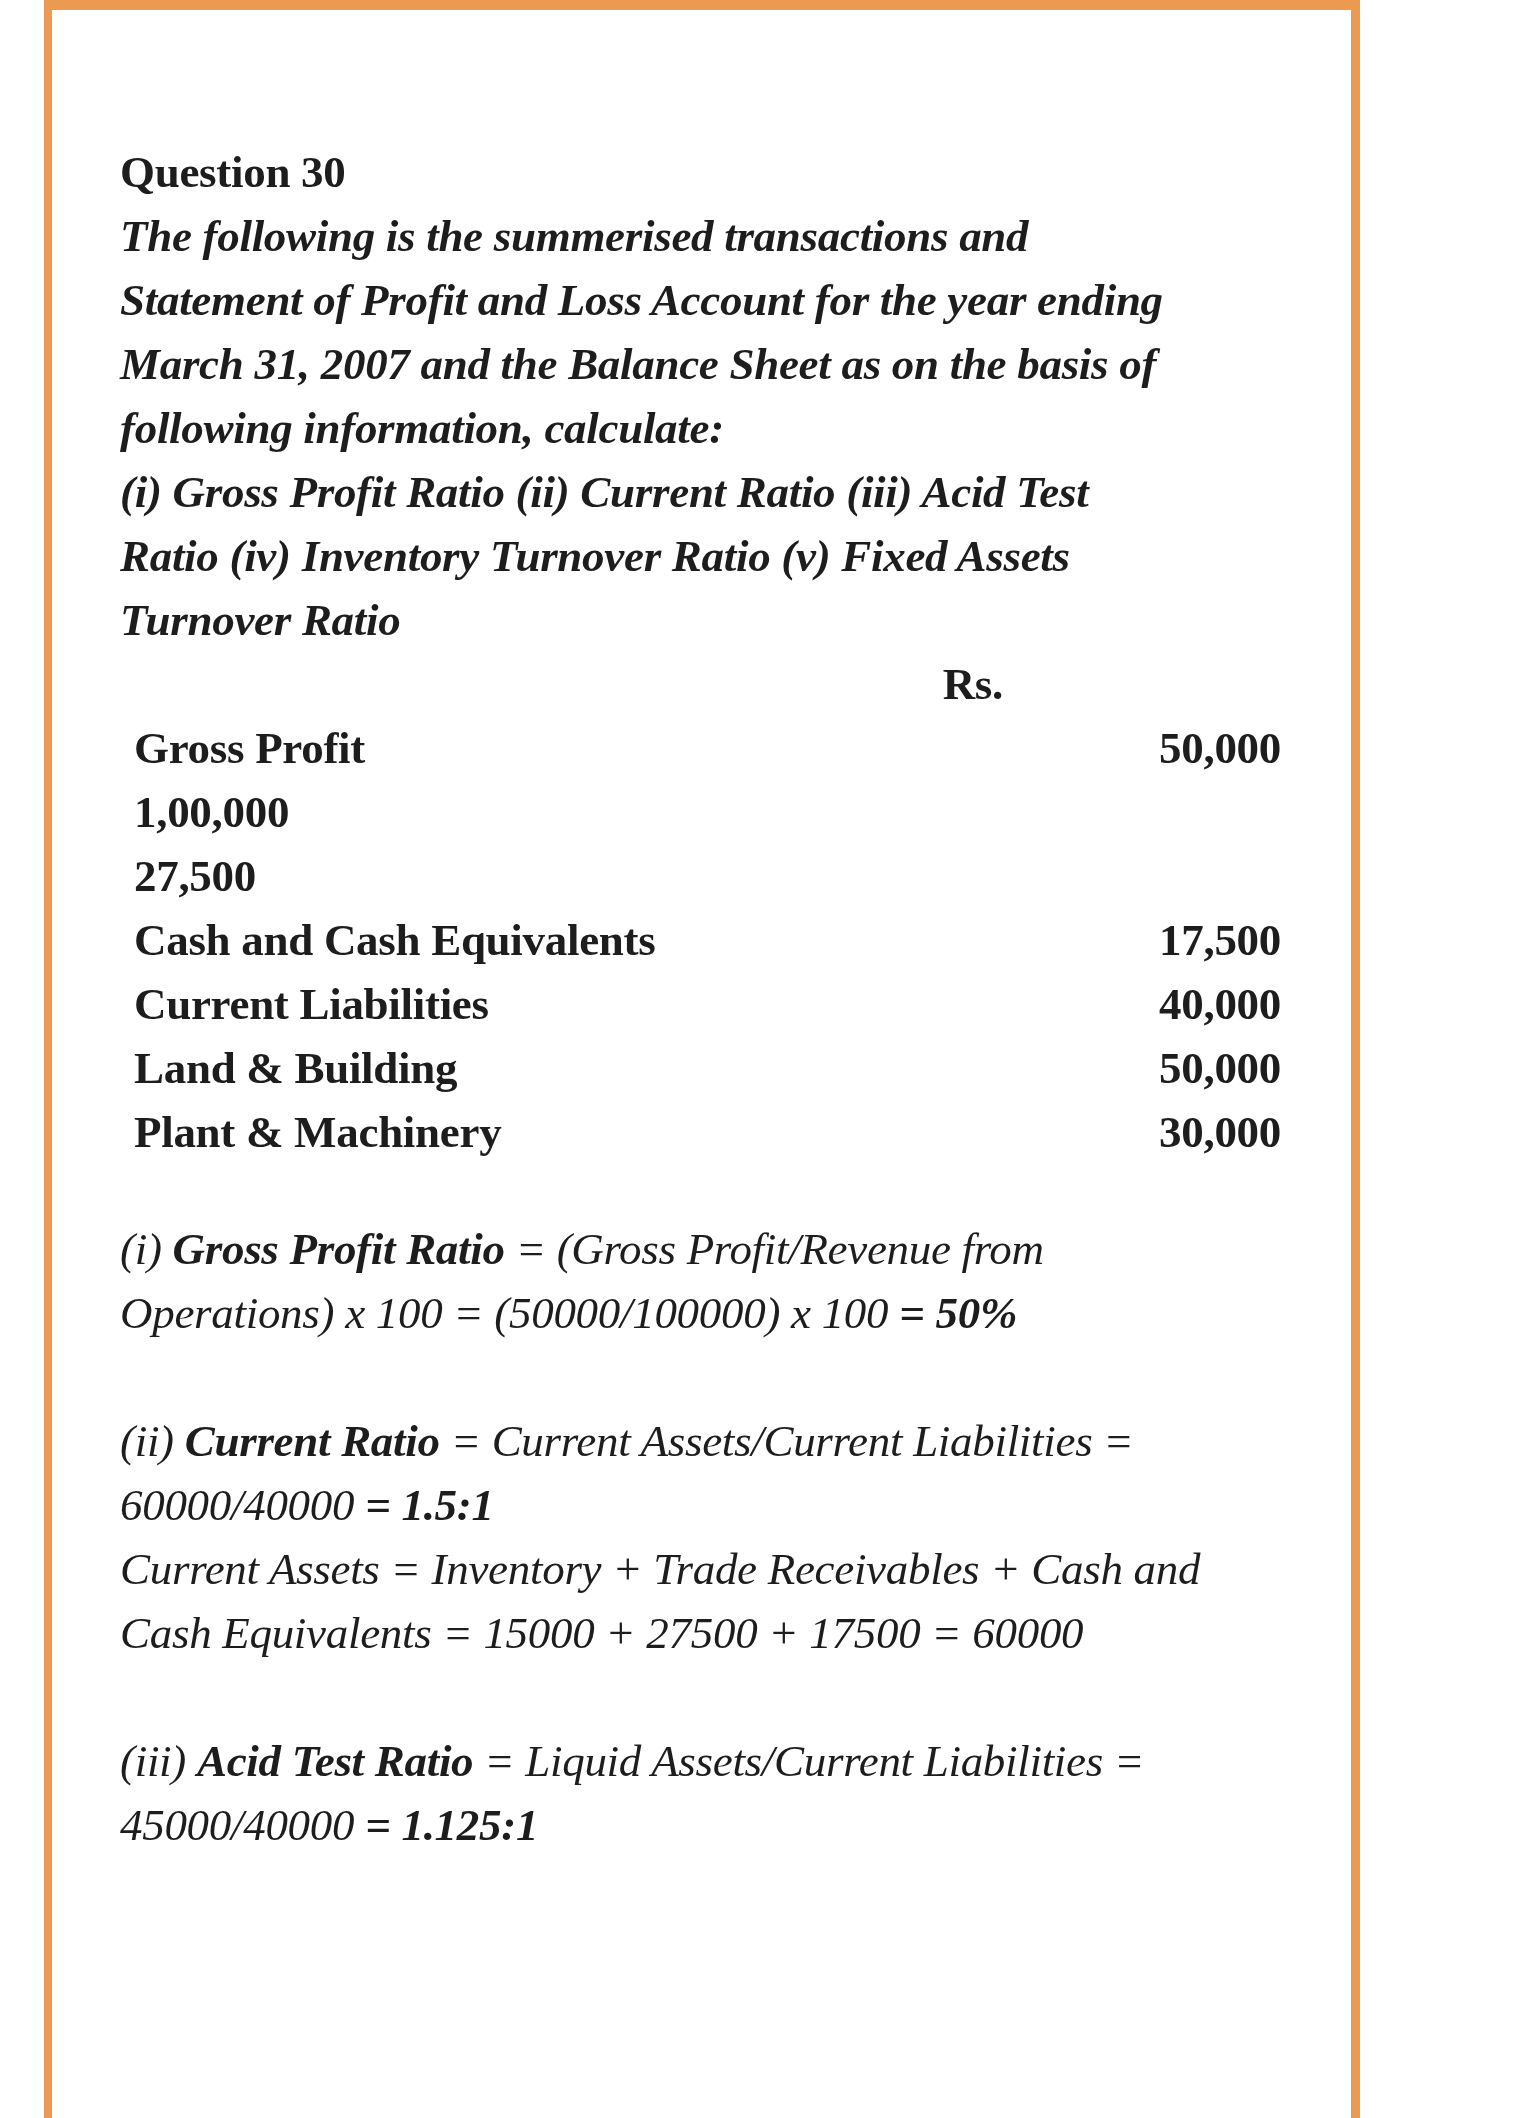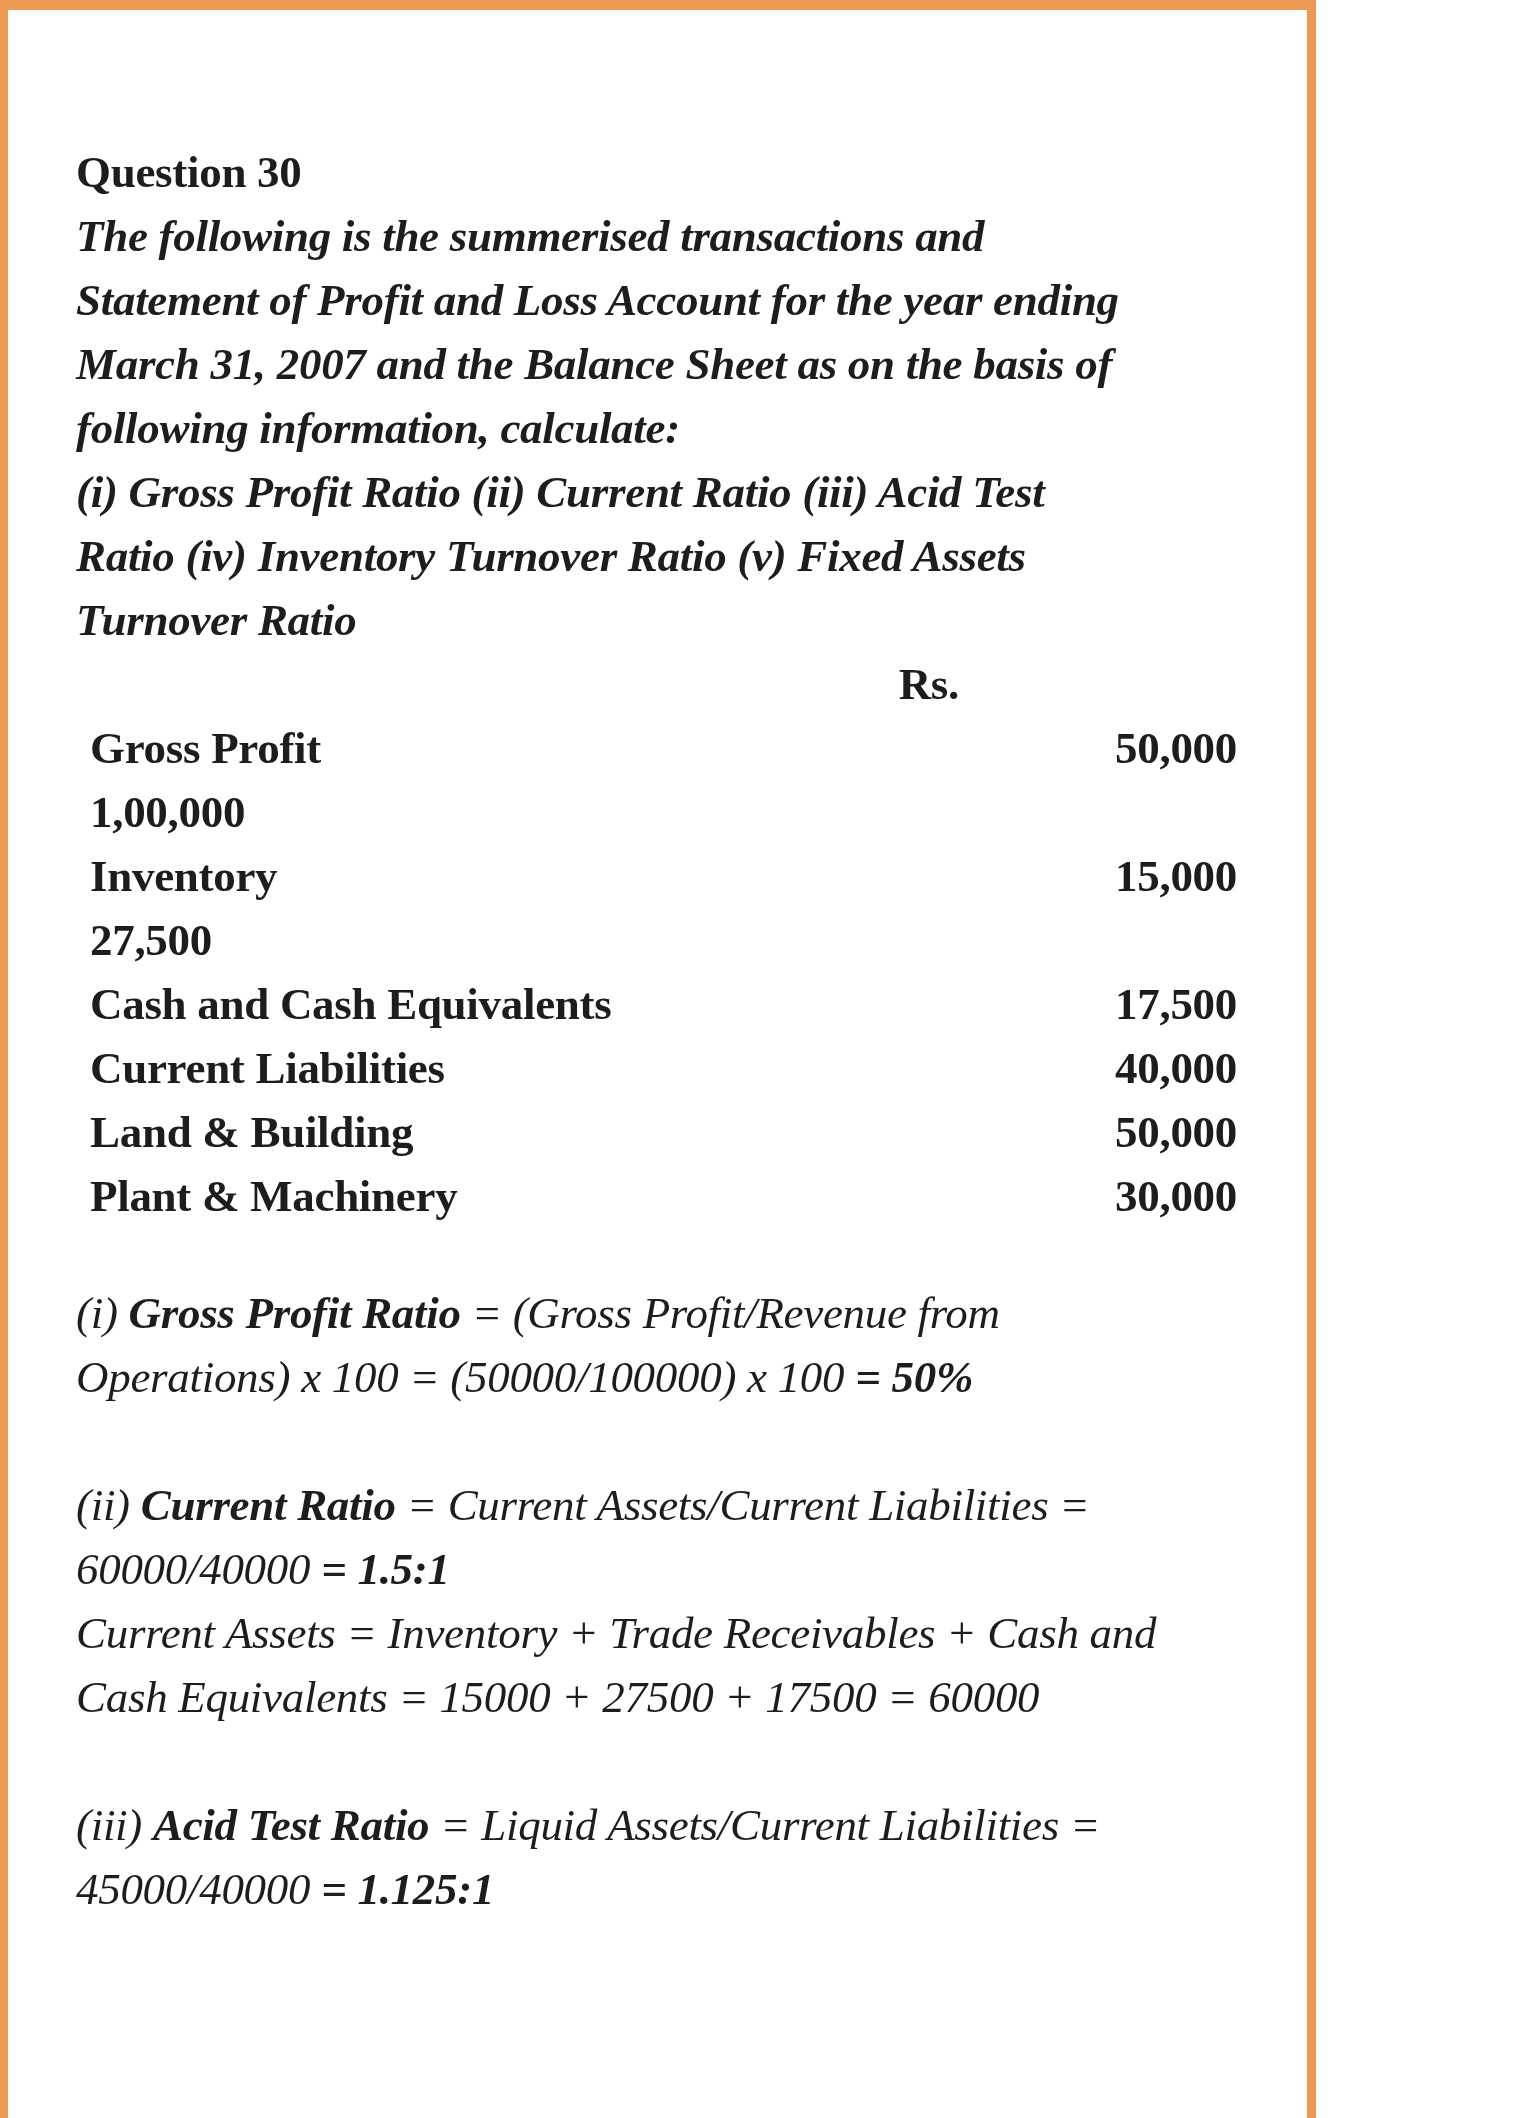--- a/index.html
+++ b/index.html
@@ -13,20 +13,21 @@
     width: 1522px; height: 2118px;
     background: var(--paper);
     overflow: hidden;
   }
   .frame {
     width: 1316px; height: 2118px;
     border-top: 10px solid var(--accent);
     border-left: 8px solid var(--accent);
     border-right: 9px solid var(--accent);
     background: var(--paper);
+    margin-left: 44px;
   }
   .content {
     padding: 130px 70px 0 68px;
     color: var(--ink);
     font-family: "Liberation Serif", "DejaVu Serif", serif;
     font-size: 45px;
     line-height: 64px;
     letter-spacing: -0.3px;
   }
   .pre { white-space: pre-line; font-style: italic; }
@@ -72,24 +73,20 @@
     <div class="statement">
       <div class="rs-row">Rs.</div>
       <div class="trow">
           <span class="tlabel">Gross Profit</span>
           <span class="tvalue">50,000</span>
         </div>
       <div class="trow">
           <span class="tvalue">1,00,000</span>
         </div>
       <div class="trow">
-          <span class="tlabel">Inventory</span>
-          <span class="tvalue">15,000</span>
-        </div>
-      <div class="trow">
           <span class="tvalue">27,500</span>
         </div>
       <div class="trow">
           <span class="tlabel">Cash and Cash Equivalents</span>
           <span class="tvalue">17,500</span>
         </div>
       <div class="trow">
           <span class="tlabel">Current Liabilities</span>
           <span class="tvalue">40,000</span>
         </div>

